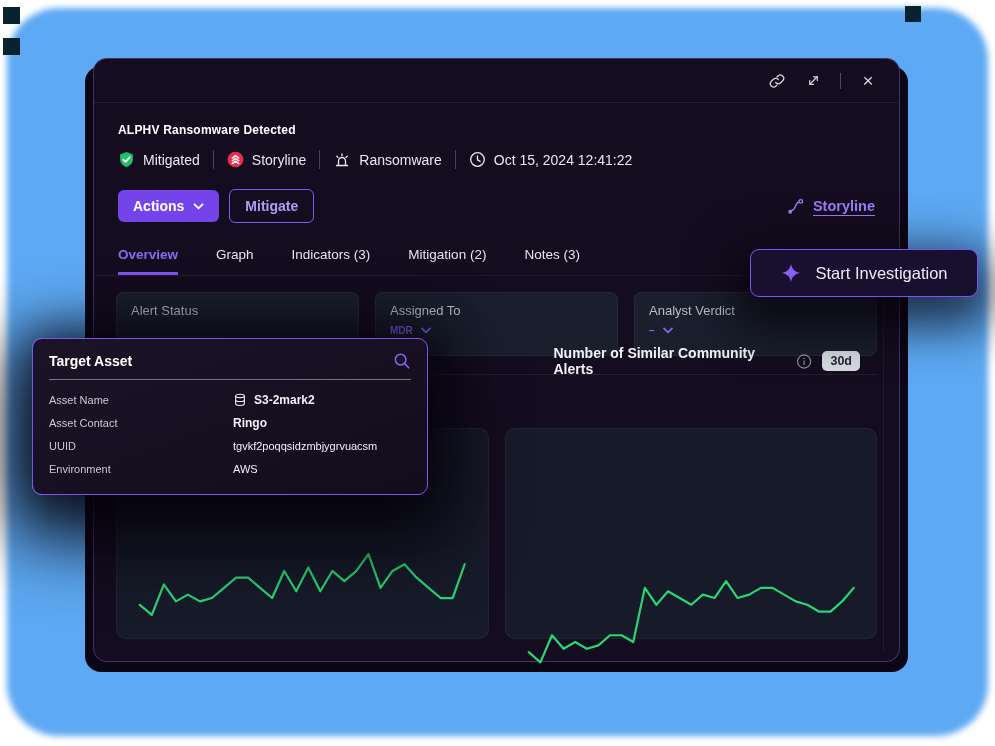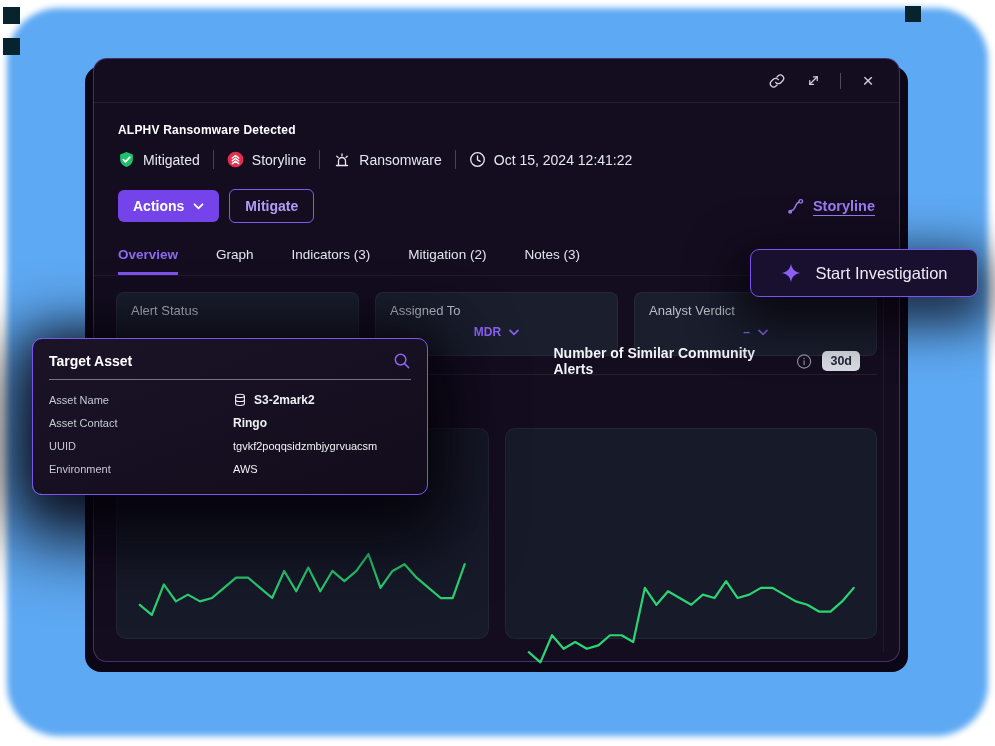--- a/index.html
+++ b/index.html
@@ -52,21 +52,21 @@
 
   .content { border-top:1px solid rgba(255,255,255,.05); padding:16px 22px 14px; position:relative; }
   .scroll-line { position:absolute; right:15px; top:16px; width:1px; height:360px;
     background:rgba(255,255,255,.06); }
 
   .field-row { display:flex; gap:16px; }
   .field-card { flex:1; height:64px; background:#1a1e2d; border:1px solid rgba(255,255,255,.05);
     border-radius:8px; padding:10px 14px; }
   .field-label { font-size:13px; color:#b9bdc7; }
   .field-value { margin-top:7px; display:flex; align-items:center; gap:8px;
-    color:#8a63f2; font-size:12px; font-weight:bold; cursor:pointer;justify-content:center; }
+    color:#8a63f2; font-size:10px; font-weight:bold; cursor:pointer; }
 
   .content-divider { margin:18px 0 0; border-top:1px solid rgba(255,255,255,.07); }
 
   .charts-row { margin-top:53px; display:flex; gap:16px; height:211px; }
   .chart-card { flex:1; background:#171a29; border:1px solid rgba(255,255,255,.05);
     border-radius:10px; padding:14px 16px; display:flex; flex-direction:column; position:relative;justify-content:center; }
   .chart-head { display:flex; align-items:center; gap:10px; min-height:22px; }
   .chart-title { font-size:14px; font-weight:bold; color:#f2f3f7;margin-left:32px; }
   .badge-30d { background:#d9dce3; color:#23263a; font-size:12.5px; font-weight:bold;
     padding:3px 8px; border-radius:5px; }

